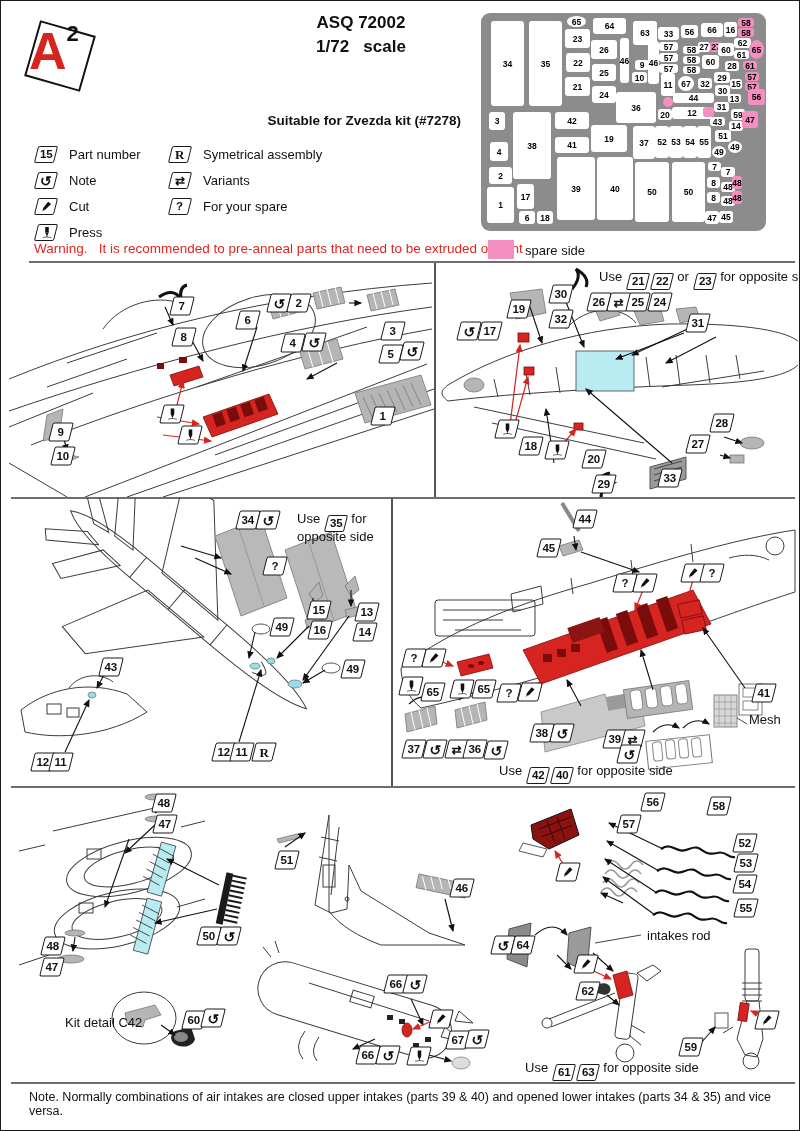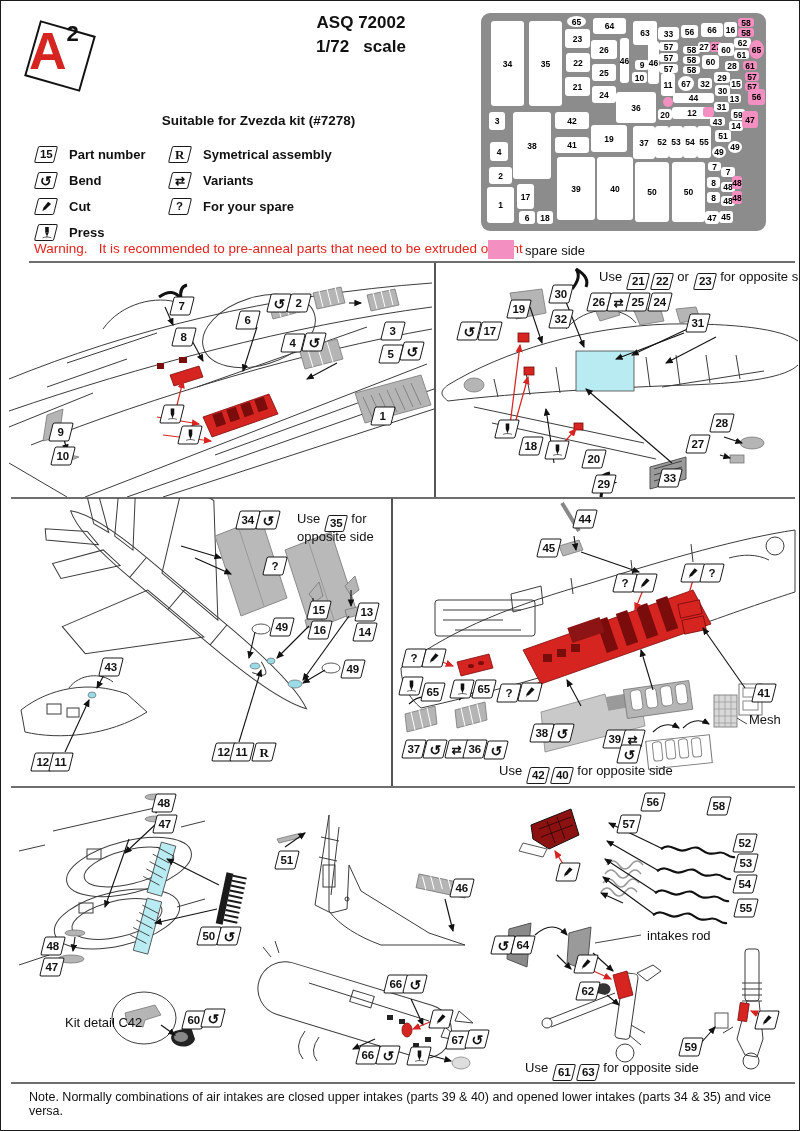--- a/index.html
+++ b/index.html
@@ -14,26 +14,26 @@
   .logo-a{position:absolute;left:28px;top:22px;font-weight:bold;font-size:52px;
     color:var(--red);line-height:1;}
   .logo-a .sup{font-size:22px;color:#111;vertical-align:28px;font-weight:bold;}
   .logo-text{position:absolute;left:86px;top:40px;font-size:29px;font-weight:bold;letter-spacing:-1px;}
   .code{position:absolute;left:270px;top:12px;width:180px;text-align:center;
     font-size:17px;font-weight:bold;white-space:pre;}
   .scale{position:absolute;left:270px;top:36px;width:180px;text-align:center;
     font-size:17px;font-weight:bold;white-space:pre;}
   .title{position:absolute;left:55px;top:80px;width:405px;text-align:center;
     font-size:24px;font-weight:bold;}
-  .subtitle{position:absolute;left:55px;top:112px;width:405px;text-align:center;
+  .subtitle{position:absolute;left:55px;top:112px;width:405px;text-align:right;
     font-size:13.5px;font-weight:bold;}
   
   .legend-col{position:absolute;display:flex;flex-direction:column;gap:7px;}
   .legrow{display:flex;align-items:center;gap:11px;height:19px;}
-  .leglab{font-size:13px;font-weight:bold;}
+  .leglab{font-size:13px;}
   .warning{position:absolute;left:33px;top:240px;font-size:13.5px;color:var(--warn);white-space:pre-wrap;}
   .note{position:absolute;left:28px;top:1089px;width:750px;font-size:12.5px;}
   
   .callout{position:absolute;width:21px;height:19px;background:#fff;border:1.4px solid #1a1a1a;
     border-radius:2px;display:flex;align-items:center;justify-content:center;
     transform:translate(-50%,-50%) skewX(-14deg);box-sizing:border-box;z-index:5;}
   .callout.inline{position:static;display:inline-flex;transform:skewX(-14deg);
     width:20px;height:17px;margin:0 2px;vertical-align:-4px;}
   .cinner{display:block;transform:skewX(14deg);font-weight:bold;font-size:11.5px;line-height:1;}
   .cinner.bendg{font-size:14px;}
@@ -77,21 +77,21 @@
       <div class="legrow">
         <span class="callout inline">
           <span class="cinner">15</span>
         </span>
         <span class="leglab">Part number</span>
       </div>
       <div class="legrow">
         <span class="callout inline">
           <span class="cinner bendg">↺</span>
         </span>
-        <span class="leglab">Bend</span>
+        <span class="leglab">Note</span>
       </div>
       <div class="legrow">
         <span class="callout inline">
           <span class="cinner">
             <svg viewBox="0 0 20 20" width="13" height="13">
               <path fill="#111" d="M12.5 2.5 L17 6 L8.5 14.5 L5.5 15.8 L4.2 14.5 L5.5 11.5 Z"></path>
               <path fill="#111" d="M4.8 14.9 L3.2 17.2 L6 16.2 Z"></path>
             </svg>
           </span>
         </span>

